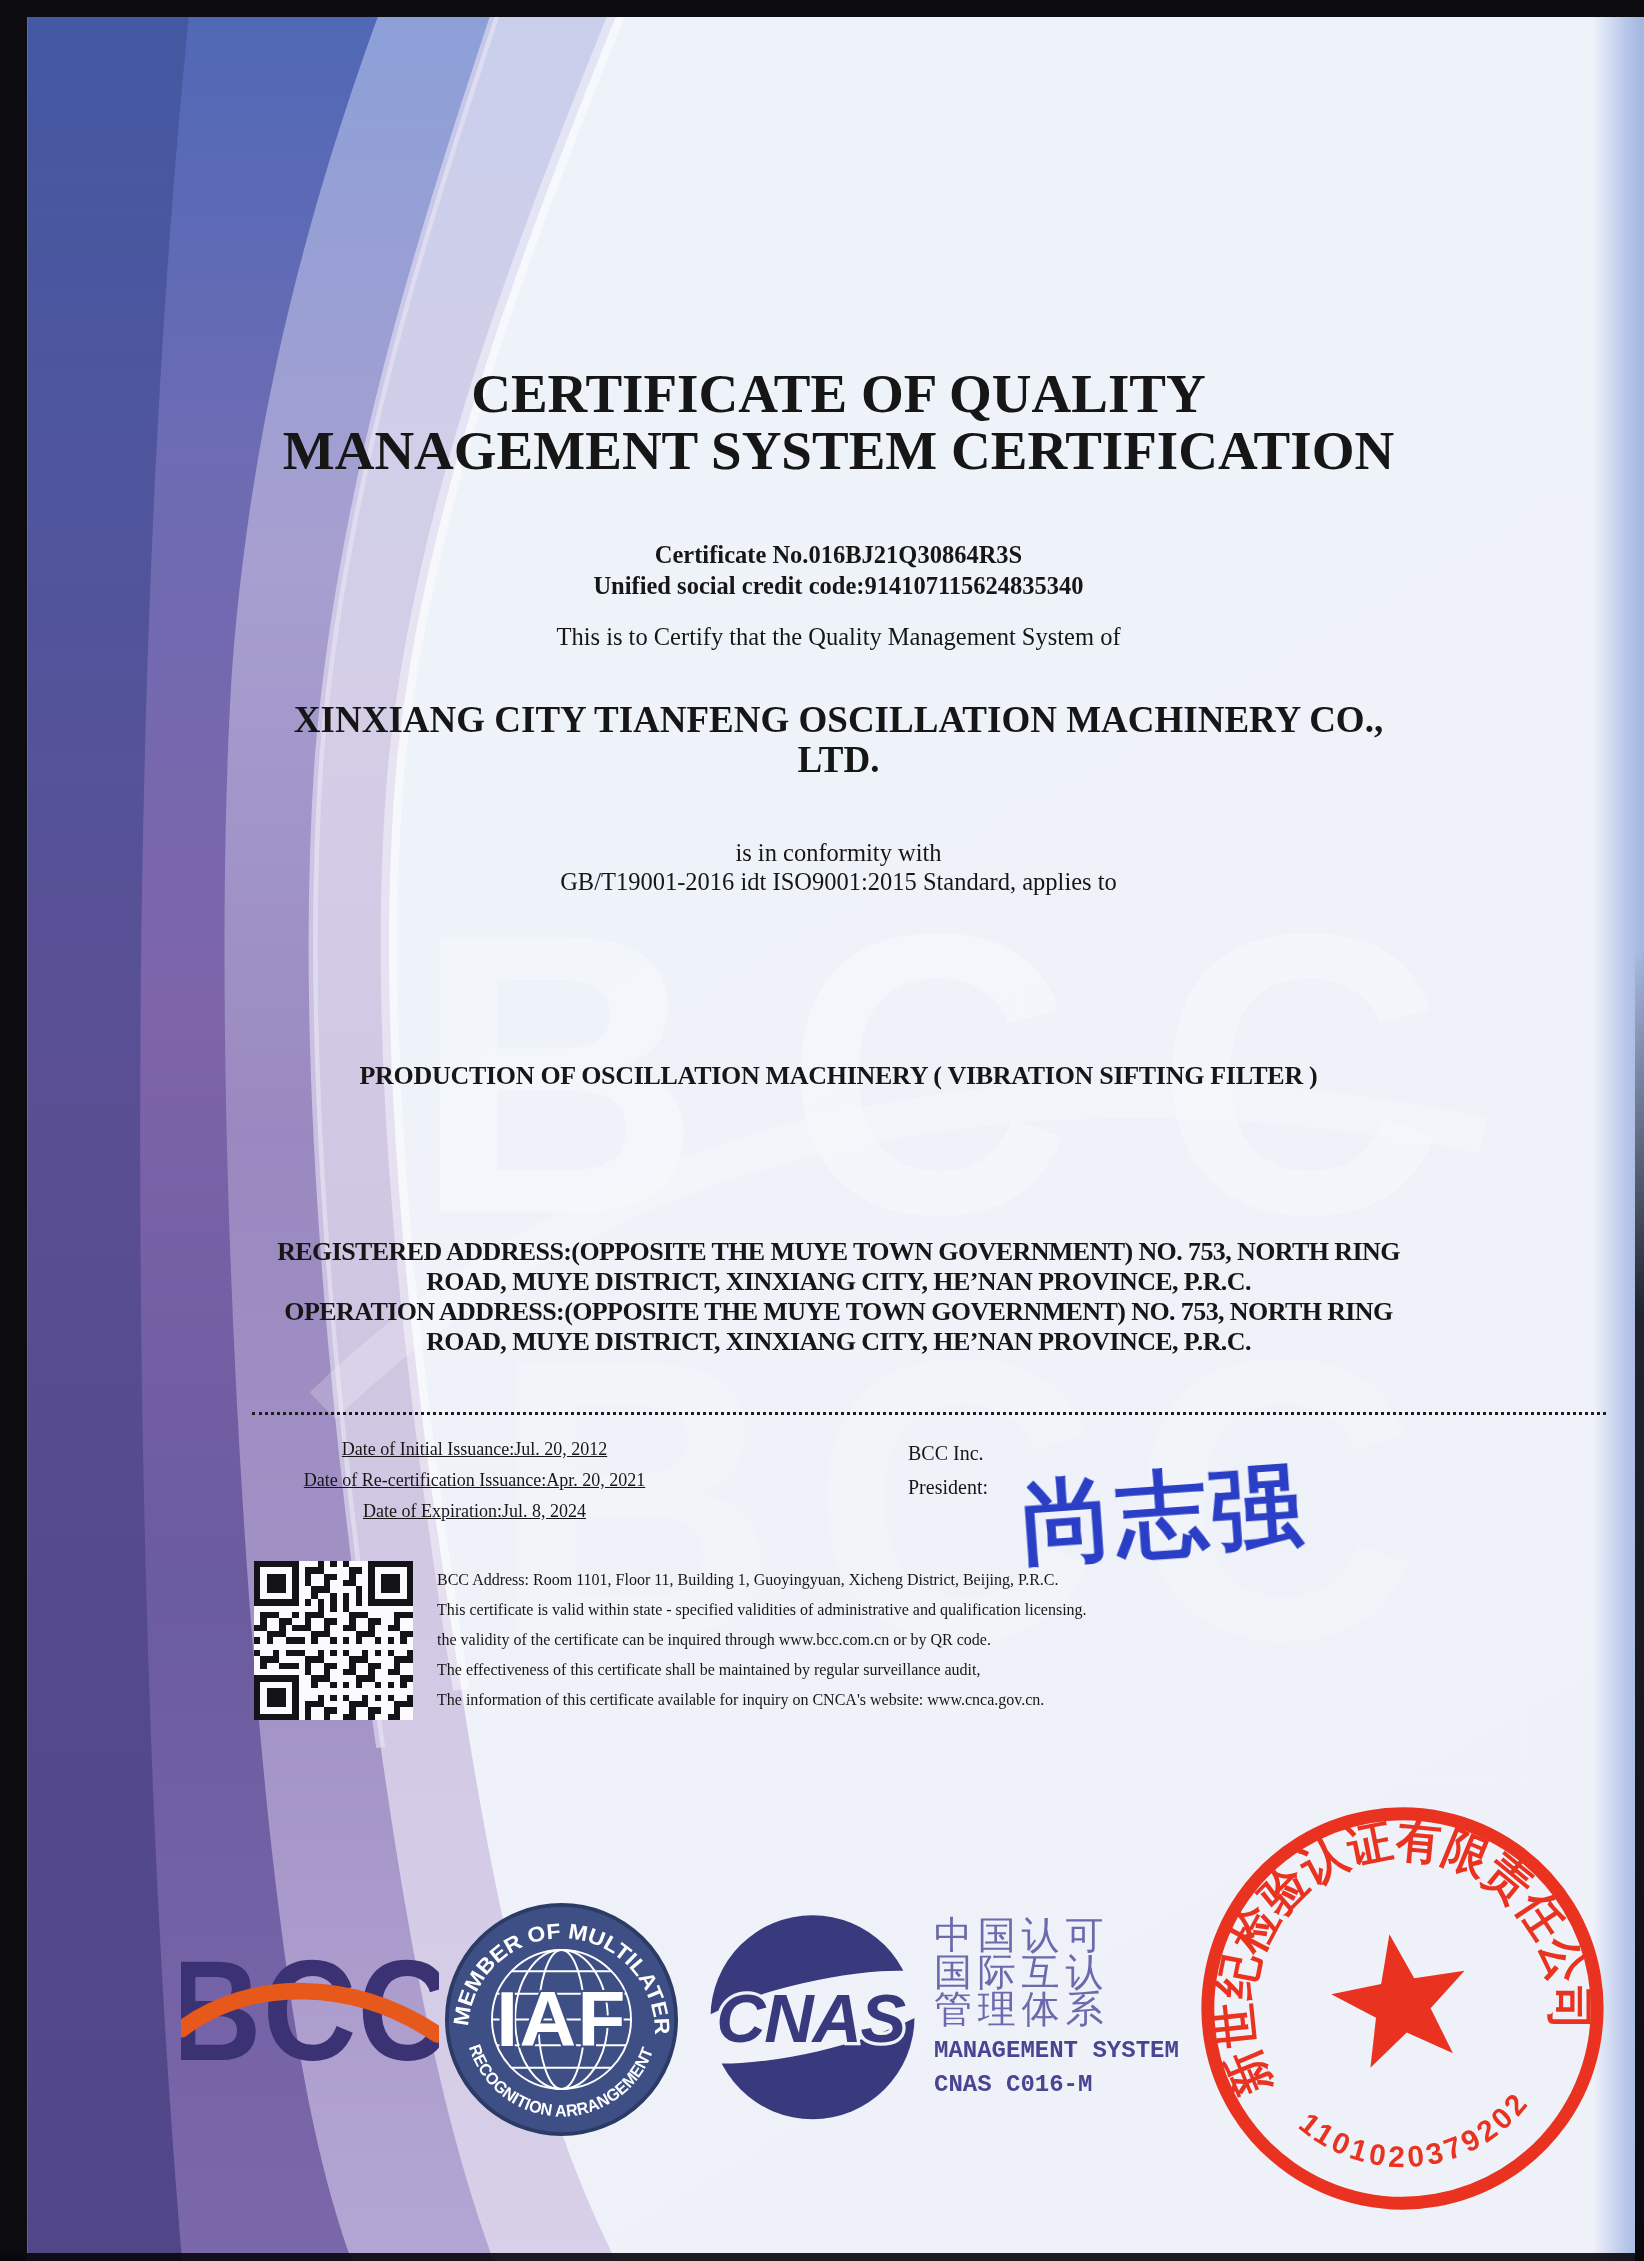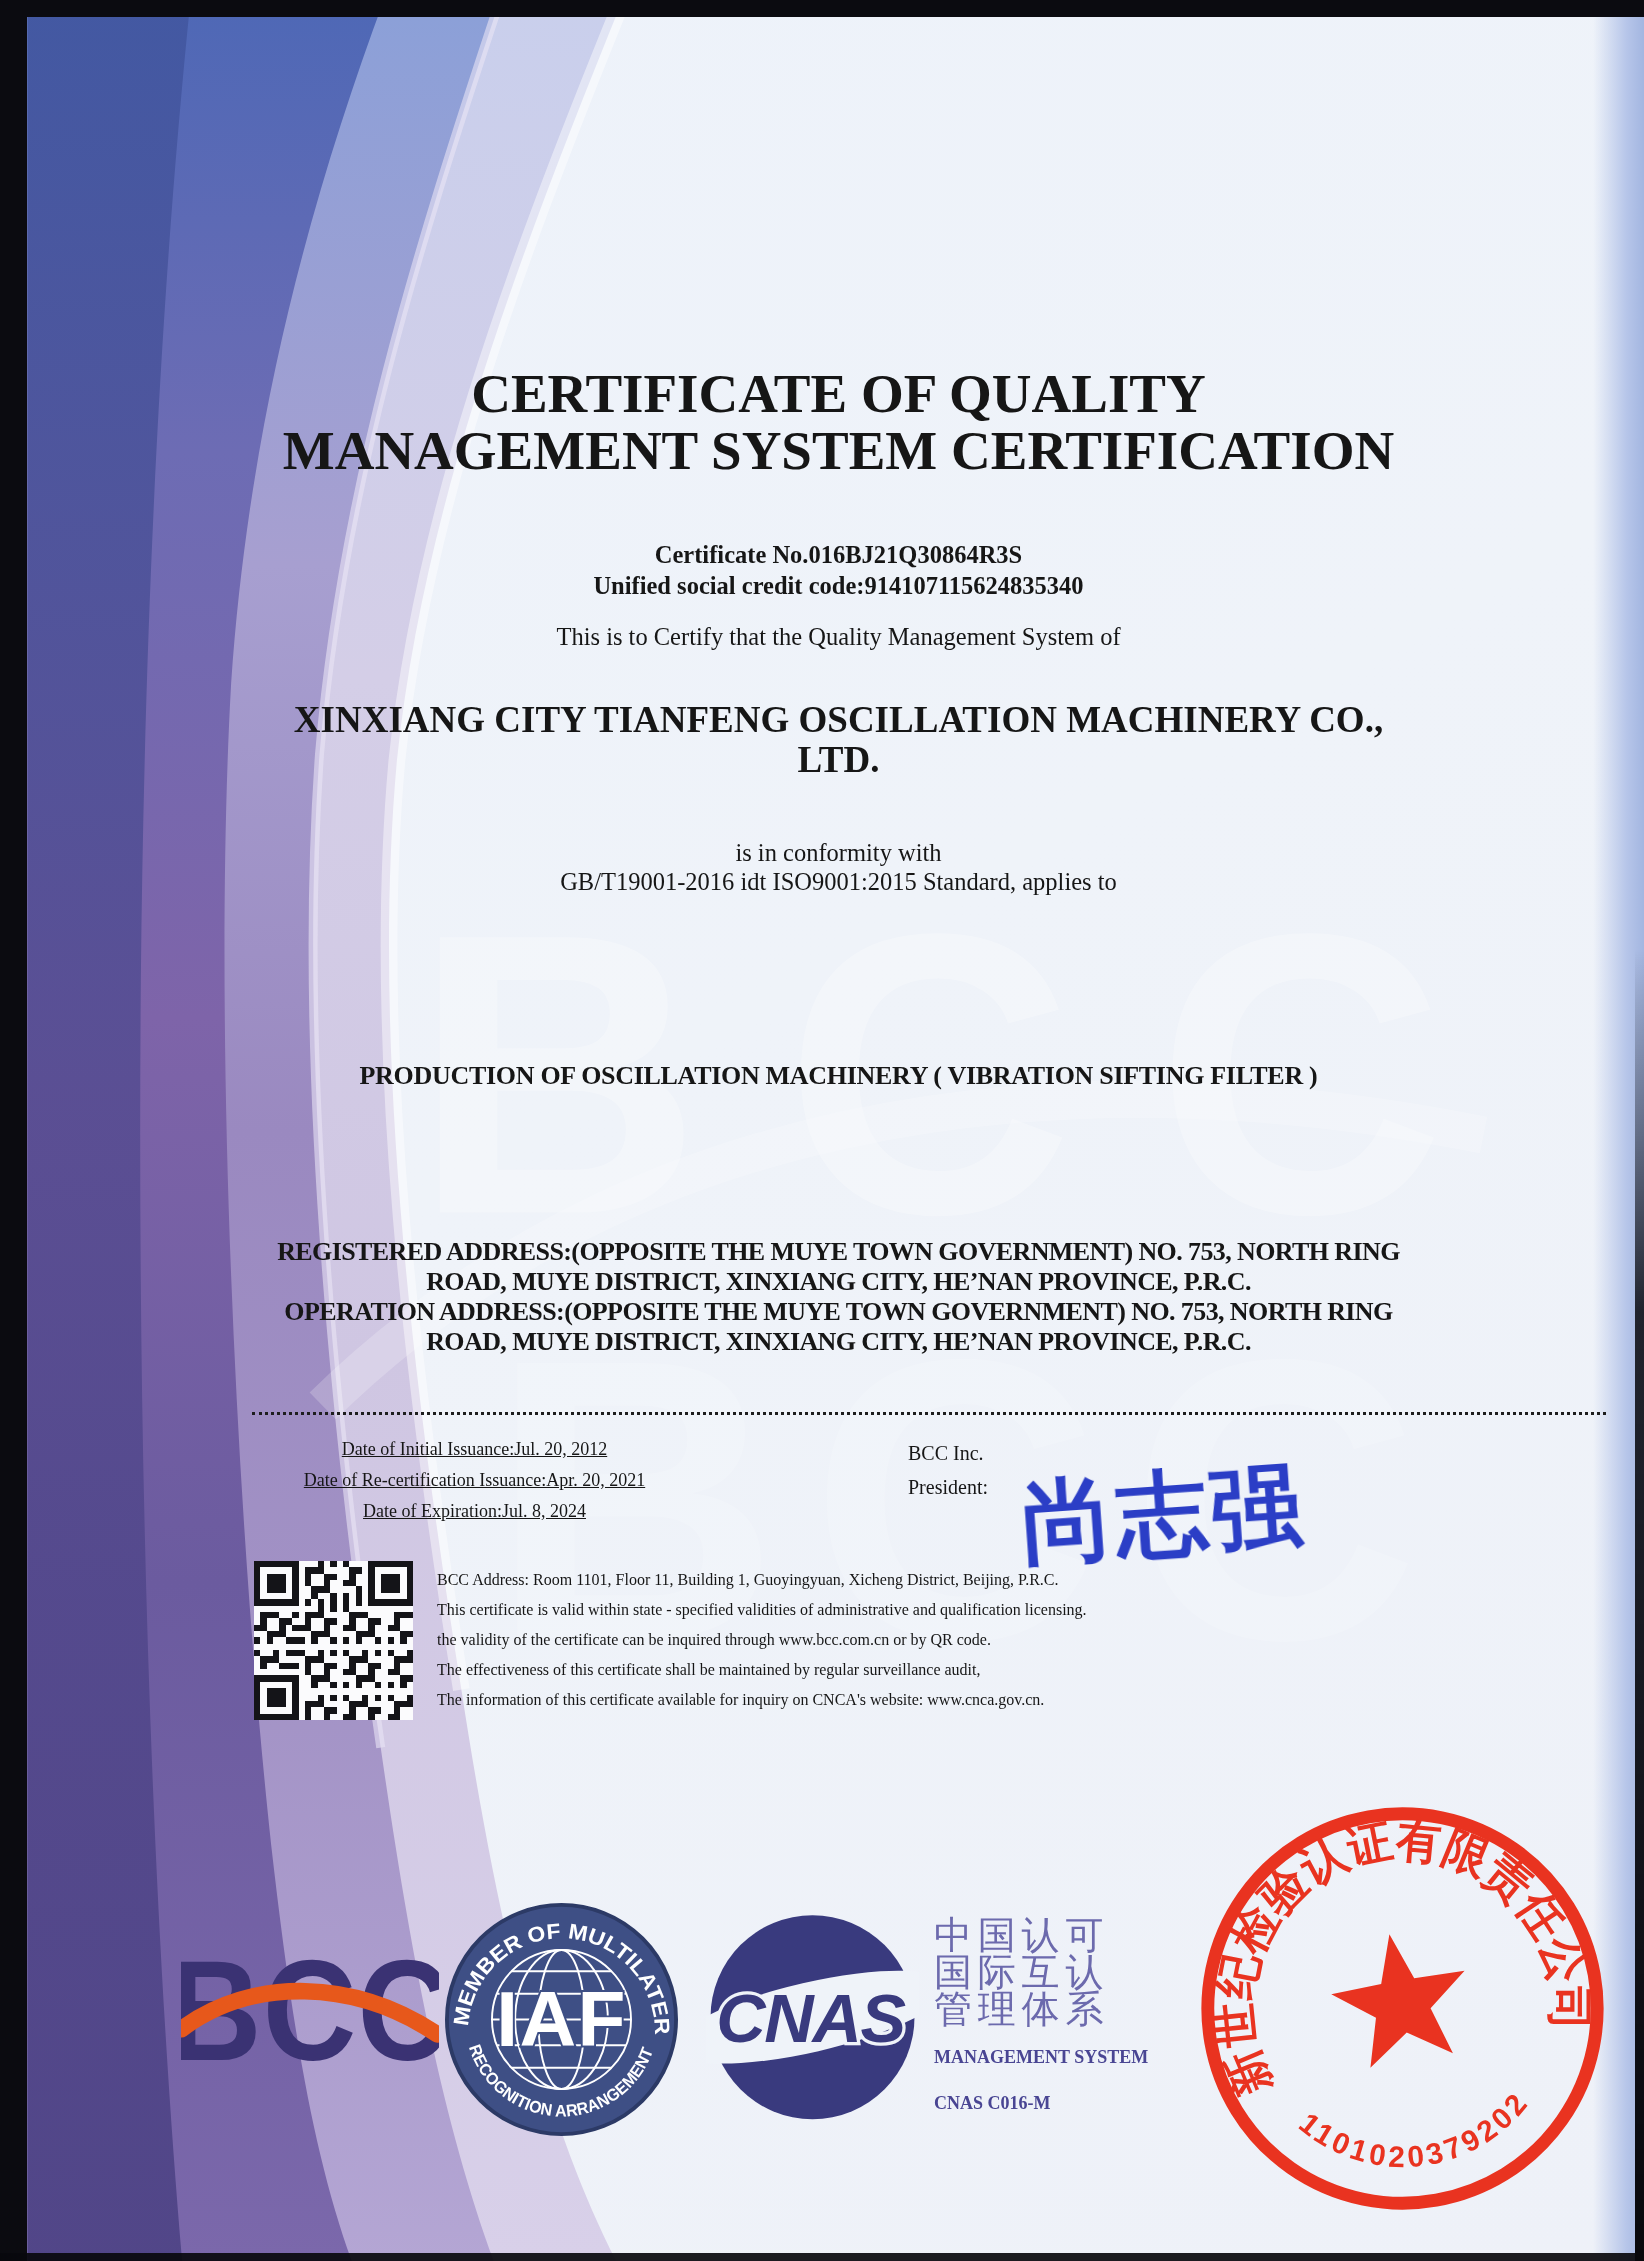--- a/index.html
+++ b/index.html
@@ -33,22 +33,22 @@
         font-size:92px;line-height:193px;font-weight:bold;color:#2b3ec6;
         transform:rotate(-4deg);letter-spacing:2.6px;text-align:center;}
   .qr{left:254px;top:1561px;width:159px;height:159px;z-index:3;}
   .fineprint{left:437px;top:1565px;width:761px;font-size:16px;line-height:30px;z-index:3;text-align:left;}
   
   .bcc-logo{left:181px;top:1925px;width:258px;height:164px;z-index:3;}
   .iaf-seal{left:445px;top:1903px;width:233px;height:233px;z-index:3;}
   .cnas-logo{left:706px;top:1906px;width:213px;height:223px;z-index:3;}
   .accred{left:934px;top:1917px;width:297px;z-index:3;text-align:left;}
   .accred .cn{font-size:38px;line-height:37px;color:#6c6aad;letter-spacing:5.8px;}
-  .accred .en{font-family:Liberation Serif, serif;font-weight:bold;
-        color:#494593;font-size:18px;line-height:46px;letter-spacing:0;}
+  .accred .en{font-family:Liberation Mono, monospace;font-weight:bold;
+        color:#494593;font-size:24px;line-height:34px;letter-spacing:0;}
   .accred .en1{margin-top:6.4px;}
   .stamp{left:1193px;top:1799px;width:419px;height:419px;z-index:5;transform:rotate(-10deg);}
 </style>
 </head>
 <body>
 
 <div class="page">
 
   <svg class="abs bg-art" viewBox="0 0 2550 3506" aria-hidden="true">
     <defs>

